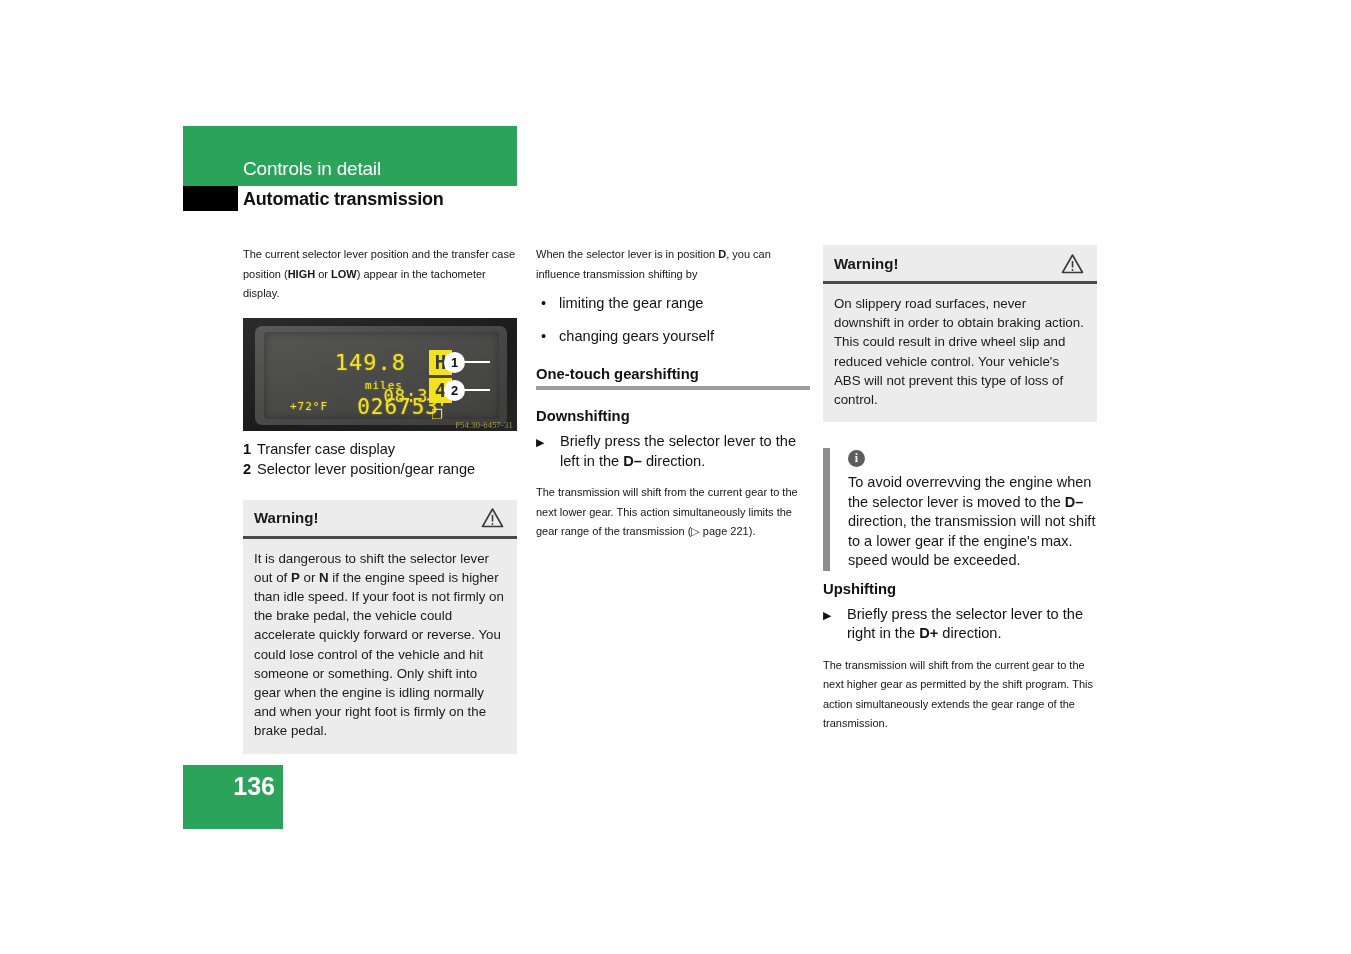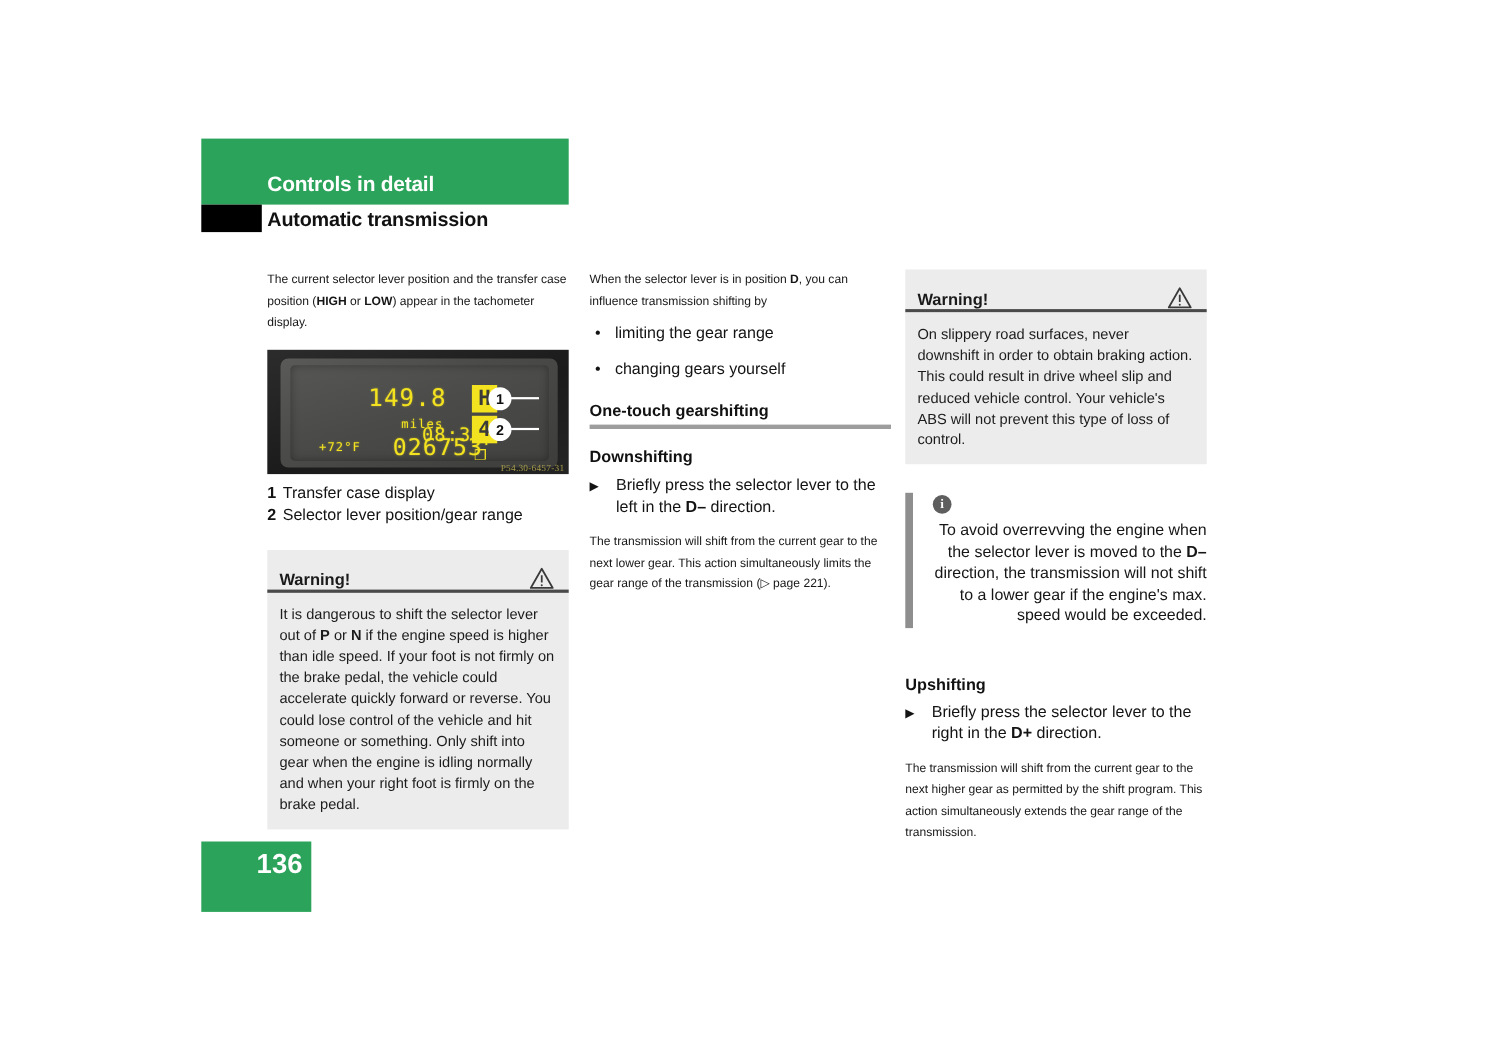--- a/index.html
+++ b/index.html
@@ -19,21 +19,21 @@
   #chapter-band {
     position: absolute;
     left: 183px; top: 126px;
     width: 334px; height: 60px;
     background: #2ca35a;
   }
   #chapter-title {
     position: absolute;
     left: 243px; top: 158px;
     font-size: 19px;
-    font-weight: bold;
+    font-weight: normal;
     color: #ffffff;
     letter-spacing: -0.2px;
     white-space: nowrap;
   }
   #section-black-block {
     position: absolute;
     left: 183px; top: 186px;
     width: 55px; height: 25px;
     background: #000000;
   }
@@ -166,21 +166,21 @@
     width: 14px;
     flex: none;
   }
 
   
   .warning-box { margin: 20px 0 0 0; }
   .warning-head {
     background: #ececec;
     height: 39px;
     display: flex;
-    align-items: flex-end;
+    align-items: center;
     justify-content: space-between;
     padding: 0 13px 0 11px;
     border-bottom: 3px solid #4a4a4a;
   }
   .warning-head .label {
     font-size: 15px;
     font-weight: bold;
     color: #1a1a1a;
   }
   .warning-body {
@@ -257,21 +257,20 @@
     font-weight: bold;
     line-height: 17px;
     text-align: center;
     font-family: "Liberation Serif", serif;
     margin-bottom: 6px;
   }
   .note-text {
     font-size: 14.5px;
     line-height: 19.5px;
     color: #161616;
-    text-align: right;
   }
 
   
   #page-number-band {
     position: absolute;
     left: 183px; top: 765px;
     width: 100px; height: 64px;
     background: #2ca35a;
   }
   #page-number {
@@ -384,21 +383,21 @@
   </div>
 
   <div class="note-box">
     <div class="note-bar"></div>
     <div class="note-content">
       <div class="info-i">i</div>
       <div class="note-text"><span>To avoid overrevving the engine when the selector lever is moved to the </span><b>D–</b><span> direction, the transmission will not shift to a lower gear if the engine's max. speed would be exceeded.</span></div>
     </div>
   </div>
 
-  <div class="subhead-plain" style="margin-top:44px">Upshifting</div>
+  <div class="subhead-plain" style="margin-top:10px">Upshifting</div>
 
   <div class="arrow-row">
     <span class="arrow-mark">▶</span>
     <span><span>Briefly press the selector lever to the right in the </span><b>D+</b><span> direction.</span></span>
   </div>
 
   <p class="body">The transmission will shift from the current gear to the next higher gear as permitted by the shift program. This action simultaneously extends the gear range of the transmission.</p>
 </div>
 
 <div id="page-number-band"></div>

